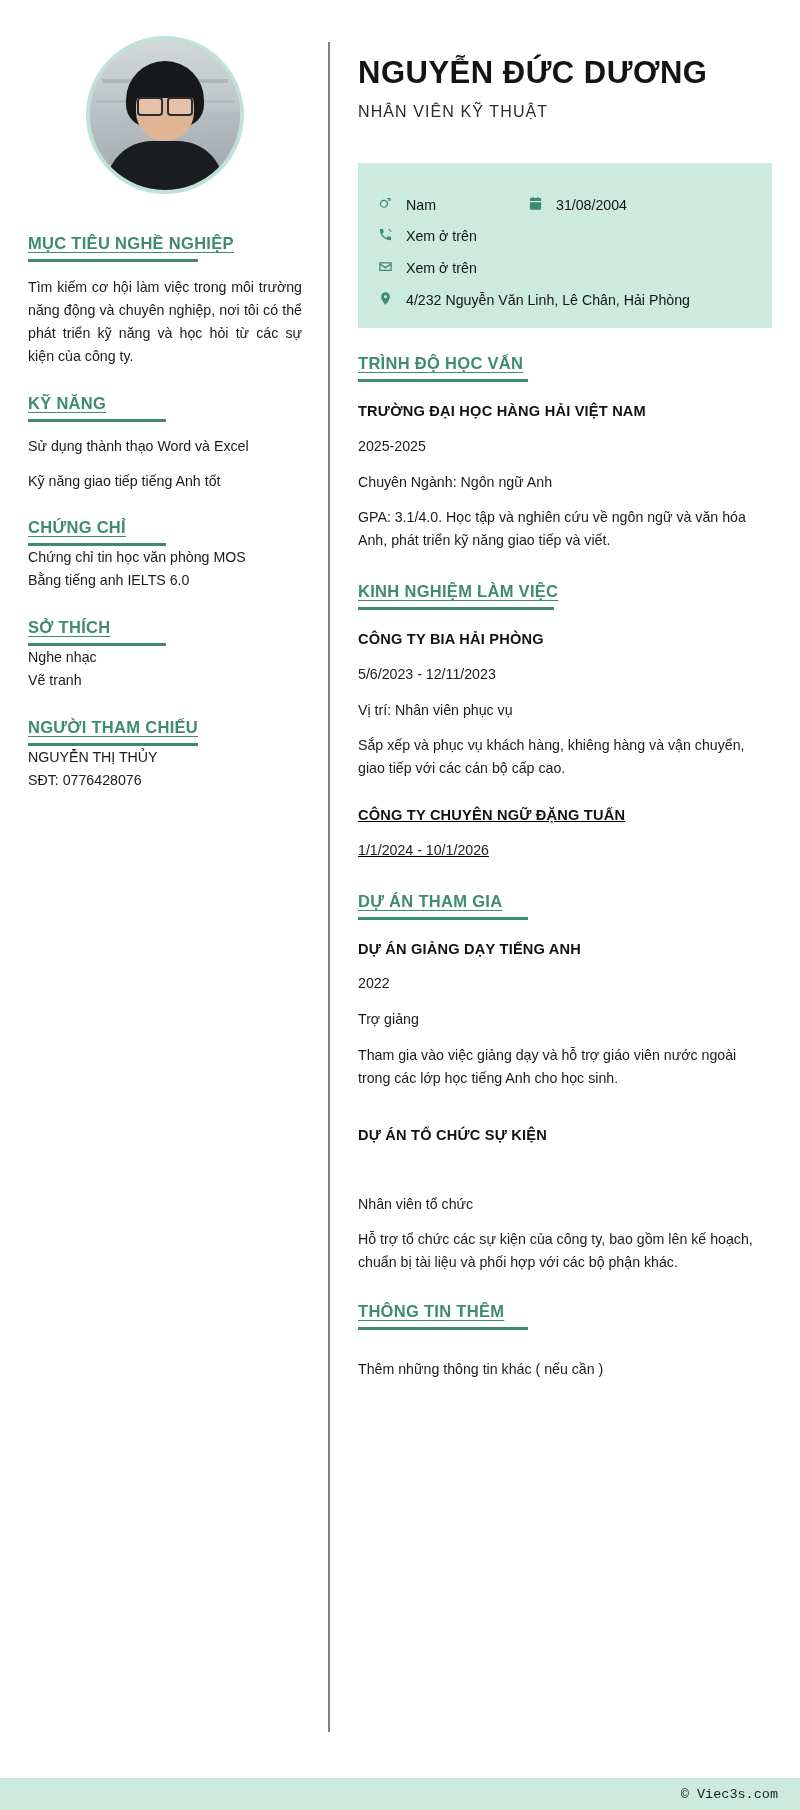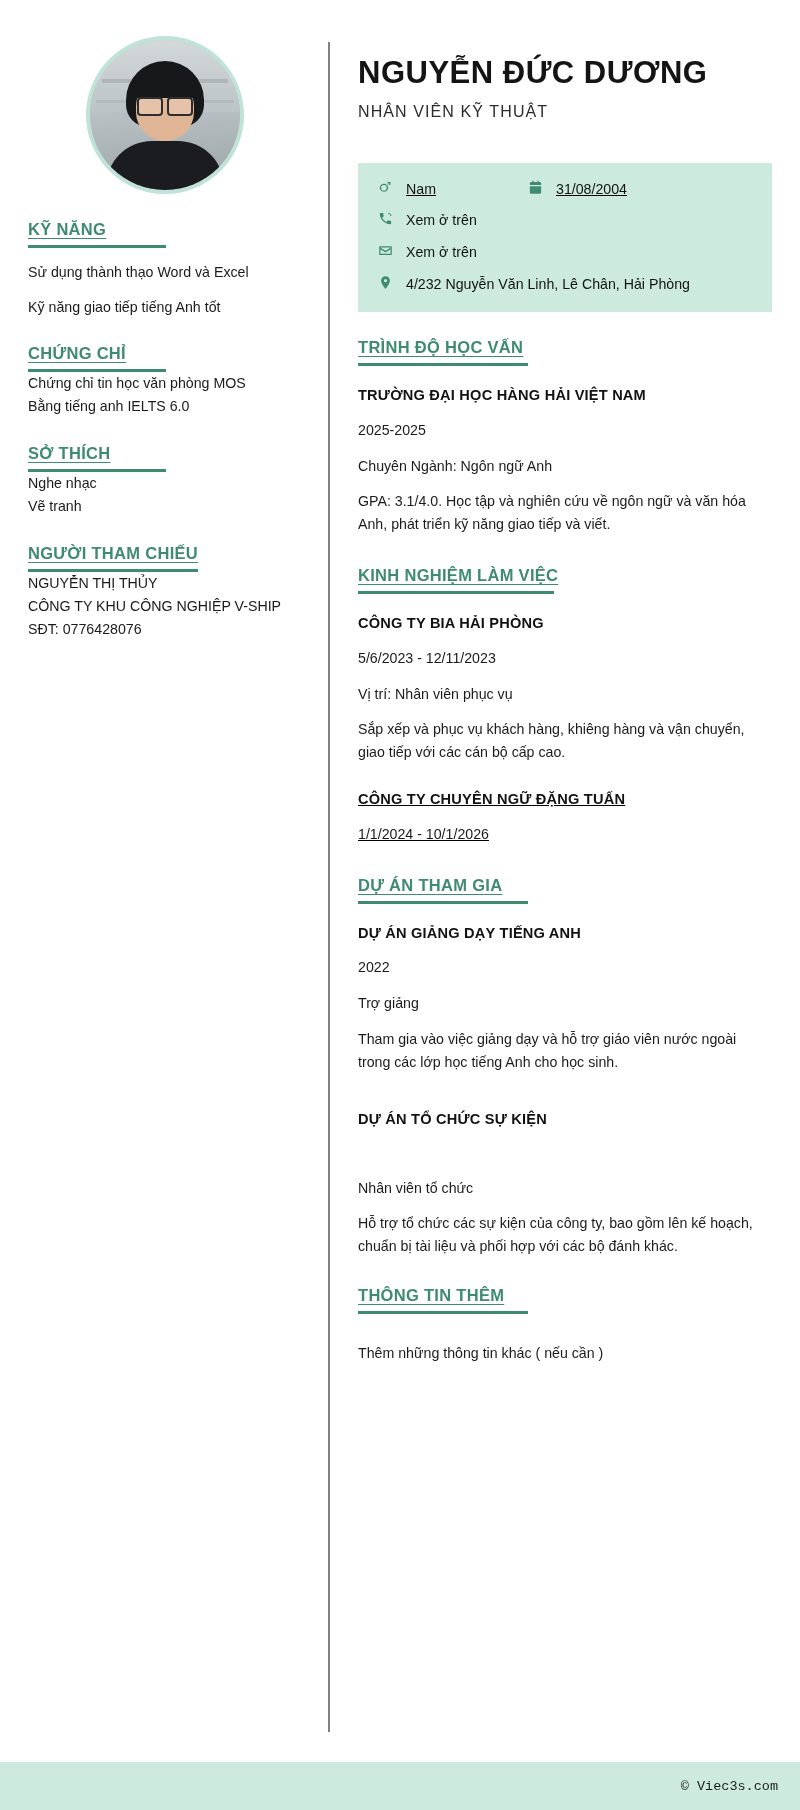--- a/index.html
+++ b/index.html
@@ -190,21 +190,21 @@
   .contact-box {
     margin-top: 42px;
     background: #cdeade;
     padding: 16px 18px 18px 18px;
   }
   .c-row {
     display: flex;
     align-items: flex-start;
     margin-top: 11px;
   }
-  .c-row:first-child { margin-top: 0; text-decoration: underline; }
+  .c-row:first-child { margin-top: 16px; }
   .c-cell {
     display: flex;
     align-items: flex-start;
   }
   .c-cell.first { width: 150px; flex: 0 0 150px; }
   .c-ico {
     width: 19px;
     flex: 0 0 19px;
     margin-right: 11px;
     color: #3f8a72;
@@ -244,21 +244,21 @@
     line-height: 1.62;
   }
   .spacer-line { height: 21px; }
 
   
   .footer {
     position: absolute;
     left: 0;
     right: 0;
     bottom: 0;
-    height: 48px;
+    height: 32px;
     background: #cdeade;
     display: flex;
     align-items: center;
     justify-content: flex-end;
     padding-right: 22px;
   }
   .footer-txt {
     font-family: "Liberation Mono", "DejaVu Sans Mono", monospace;
     font-size: 13.5px;
     color: #1d1d1d;
@@ -280,20 +280,24 @@
           <div class="ph-shelf"></div>
           <div class="ph-shelf2"></div>
           <div class="ph-body"></div>
           <div class="ph-hair"></div>
           <div class="ph-face"></div>
           <div class="ph-fringe"></div>
           <div class="ph-glasses"></div>
         </div>
       </div>
 
+      <div class="sec-block" style="margin-top:40px;">
+        <div class="sec-head wide">MỤC TIÊU NGHỀ NGHIỆP</div>
+        <div class="lt justify">Tìm kiếm cơ hội làm việc trong môi trường năng động và chuyên nghiệp, nơi tôi có thể phát triển kỹ năng và học hỏi từ các sự kiện của công ty.</div>
+      </div>
 
       <div class="sec-block">
         <div class="sec-head">KỸ NĂNG</div>
         <div class="lt-item">Sử dụng thành thạo Word và Excel</div>
         <div class="lt-item">Kỹ năng giao tiếp tiếng Anh tốt</div>
       </div>
 
       <div class="sec-block">
         <div class="sec-head">CHỨNG CHỈ</div>
         <div class="lt-group">
@@ -307,21 +311,20 @@
         <div class="lt-group">
           <div>Nghe nhạc</div>
           <div>Vẽ tranh</div>
         </div>
       </div>
 
       <div class="sec-block">
         <div class="sec-head wide">NGƯỜI THAM CHIẾU</div>
         <div class="lt-group">
           <div>NGUYỄN THỊ THỦY</div>
-          <div>CÔNG TY KHU CÔNG NGHIỆP V-SHIP</div>
           <div>SĐT: 0776428076</div>
         </div>
       </div>
 
     </div>
 
     <div class="divider"></div>
 
     <div class="col-right">
 
@@ -418,21 +421,21 @@
           <div class="entry-title">DỰ ÁN GIẢNG DẠY TIẾNG ANH</div>
           <div class="entry-line">2022</div>
           <div class="entry-line">Trợ giảng</div>
           <div class="entry-desc">Tham gia vào việc giảng dạy và hỗ trợ giáo viên nước ngoài trong các lớp học tiếng Anh cho học sinh.</div>
         </div>
 
         <div class="entry" style="margin-top:36px;">
           <div class="entry-title">DỰ ÁN TỔ CHỨC SỰ KIỆN</div>
           <div class="entry-line spacer-line"></div>
           <div class="entry-line">Nhân viên tổ chức</div>
-          <div class="entry-desc">Hỗ trợ tổ chức các sự kiện của công ty, bao gồm lên kế hoạch, chuẩn bị tài liệu và phối hợp với các bộ đánh khác.</div>
+          <div class="entry-desc">Hỗ trợ tổ chức các sự kiện của công ty, bao gồm lên kế hoạch, chuẩn bị tài liệu và phối hợp với các bộ phận khác.</div>
         </div>
       </div>
 
       <div class="r-sec" style="margin-top:28px;">
         <div class="sec-head wide">THÔNG TIN THÊM</div>
         <div class="entry-line" style="margin-top:28px;">Thêm những thông tin khác ( nếu cần )</div>
       </div>
 
     </div>
   </div>

